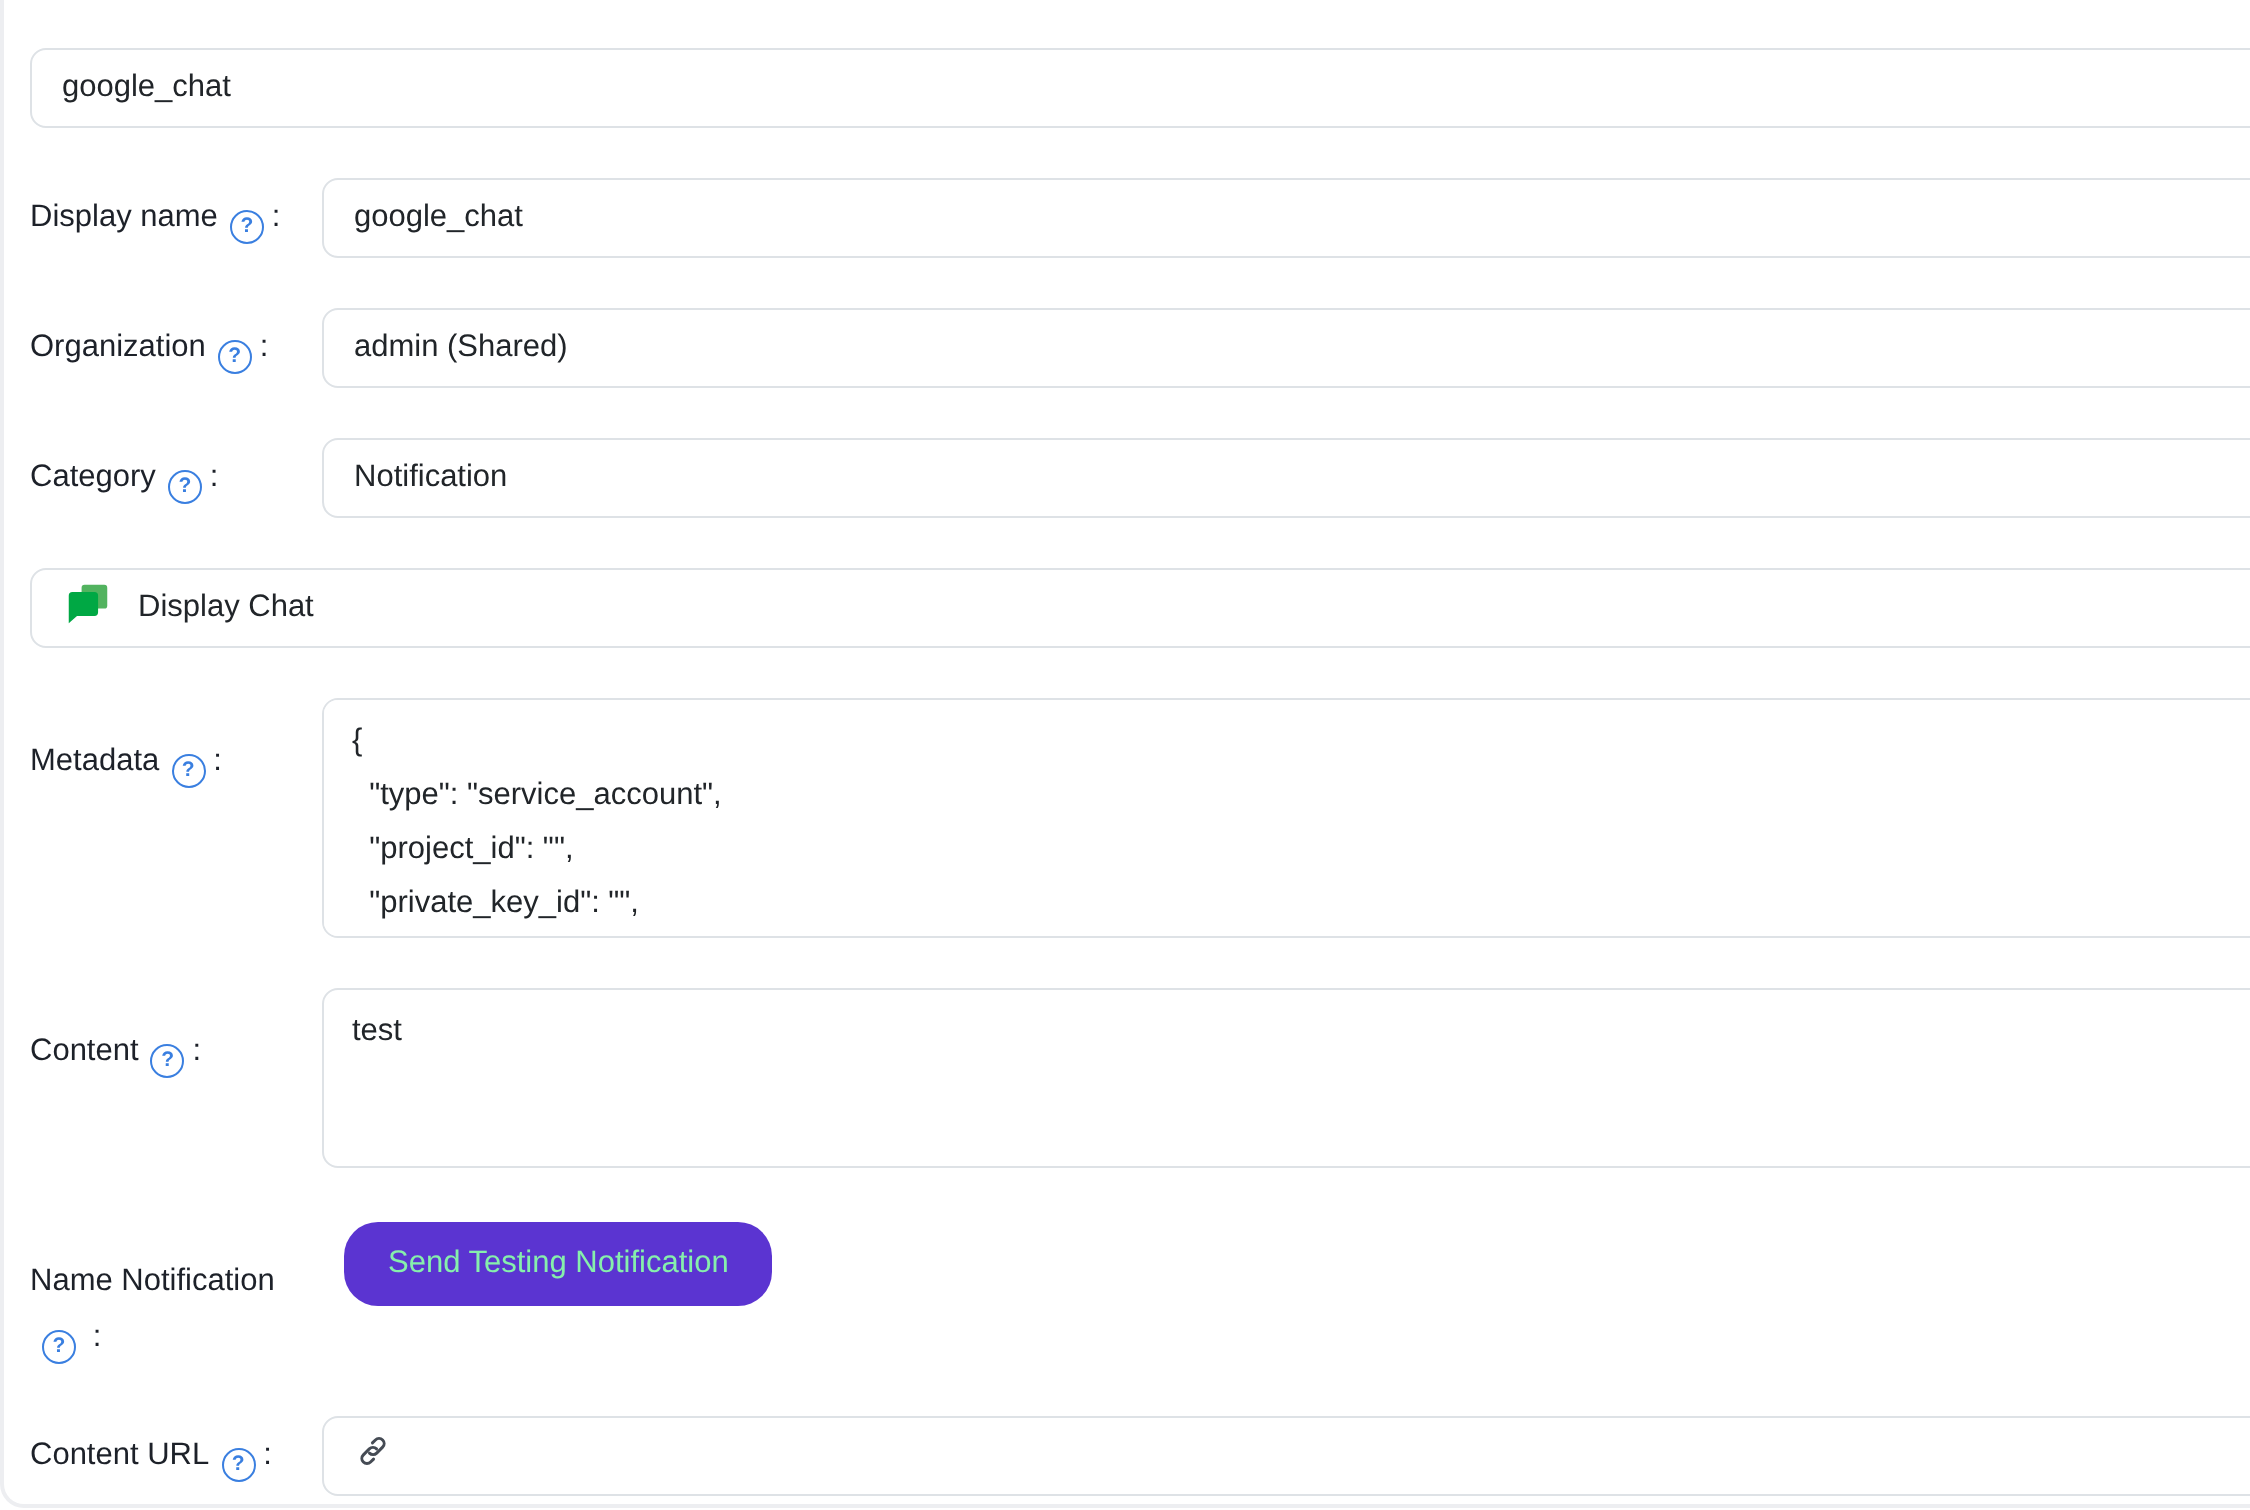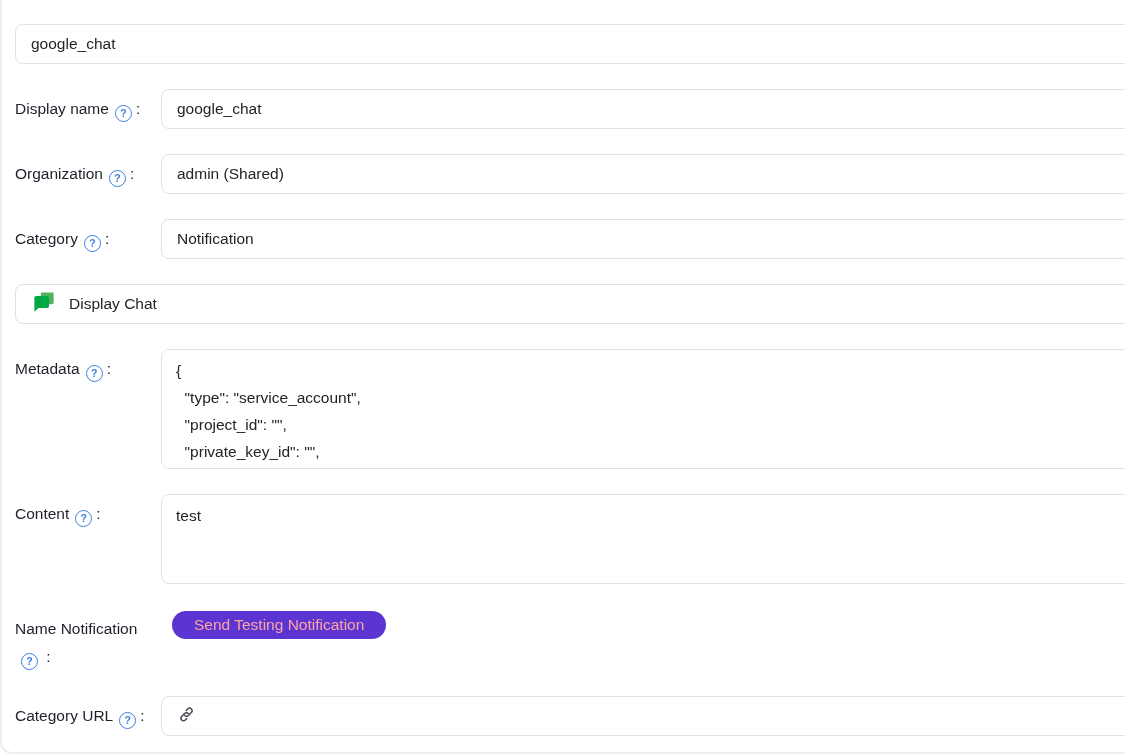--- a/index.html
+++ b/index.html
@@ -19,21 +19,21 @@
     border-bottom: 2px solid #edeef1;
     border-bottom-left-radius: 12px;
     padding: 24px 0 0 13px;
   }
   .row {
     display: flex;
     margin-bottom: 25px;
   }
   .row.center { align-items: center; }
   .row.top    { align-items: flex-start; }
-  .row.top .label-col { margin-top: 6px; }
+  .row.top .label-col { margin-top: 18px; }
   .label-col {
     flex: 0 0 146px;
     width: 146px;
     font-size: 15.5px;
     line-height: 28px;
     color: #1d2129;
   }
   .field-col { flex: 1 1 auto; min-width: 0; }
   .help {
     display: inline-flex;
@@ -92,26 +92,26 @@
     padding: 0 15px;
     background: #fff;
     font-size: 15.5px;
     color: #212529;
   }
   .fake-input .chat-icon { margin: 0 14px 0 2px; flex: 0 0 auto; }
   .fake-input .link-icon { margin: 0 8px 0 1px; flex: 0 0 auto; }
   .btn {
     display: inline-block;
     margin: 2px 0 0 11px;
-    height: 28px;
+    height: 42px;
     padding: 0 22px;
     border: none;
     border-radius: 17px;
     background: var(--button-bg, #5b34d1);
-    color: #fca5a5;
+    color: #86efac;
     font-size: 15.5px;
     font-family: inherit;
     cursor: pointer;
   }
 </style>
 </head>
 <body>
 
 <div class="card">
 
@@ -174,21 +174,21 @@
   </div>
 
   <div class="row top">
     <div class="label-col"><span>Name Notification</span><span class="help">?</span> <span>:</span></div>
     <div class="field-col">
       <button class="btn">Send Testing Notification</button>
     </div>
   </div>
 
   <div class="row center">
-    <div class="label-col"><span>Category URL</span><span class="help">?</span><span>:</span></div>
+    <div class="label-col"><span>Content URL</span><span class="help">?</span><span>:</span></div>
     <div class="field-col">
       <div class="fake-input">
         <span class="link-icon">
           <svg width="17" height="17" viewBox="0 0 24 24" fill="none" style="stroke:var(--link-icon-gray,#454b54)" stroke-width="2.1" stroke-linecap="round" stroke-linejoin="round">
             <path d="M9.5 13.5 a3.6 3.6 0 0 0 5.1 0 l4.2 -4.2 a3.6 3.6 0 0 0 -5.1 -5.1 l-2.1 2.1"></path>
             <path d="M14.5 10.5 a3.6 3.6 0 0 0 -5.1 0 l-4.2 4.2 a3.6 3.6 0 0 0 5.1 5.1 l2.1 -2.1"></path>
           </svg>
         </span>
       </div>
     </div>

